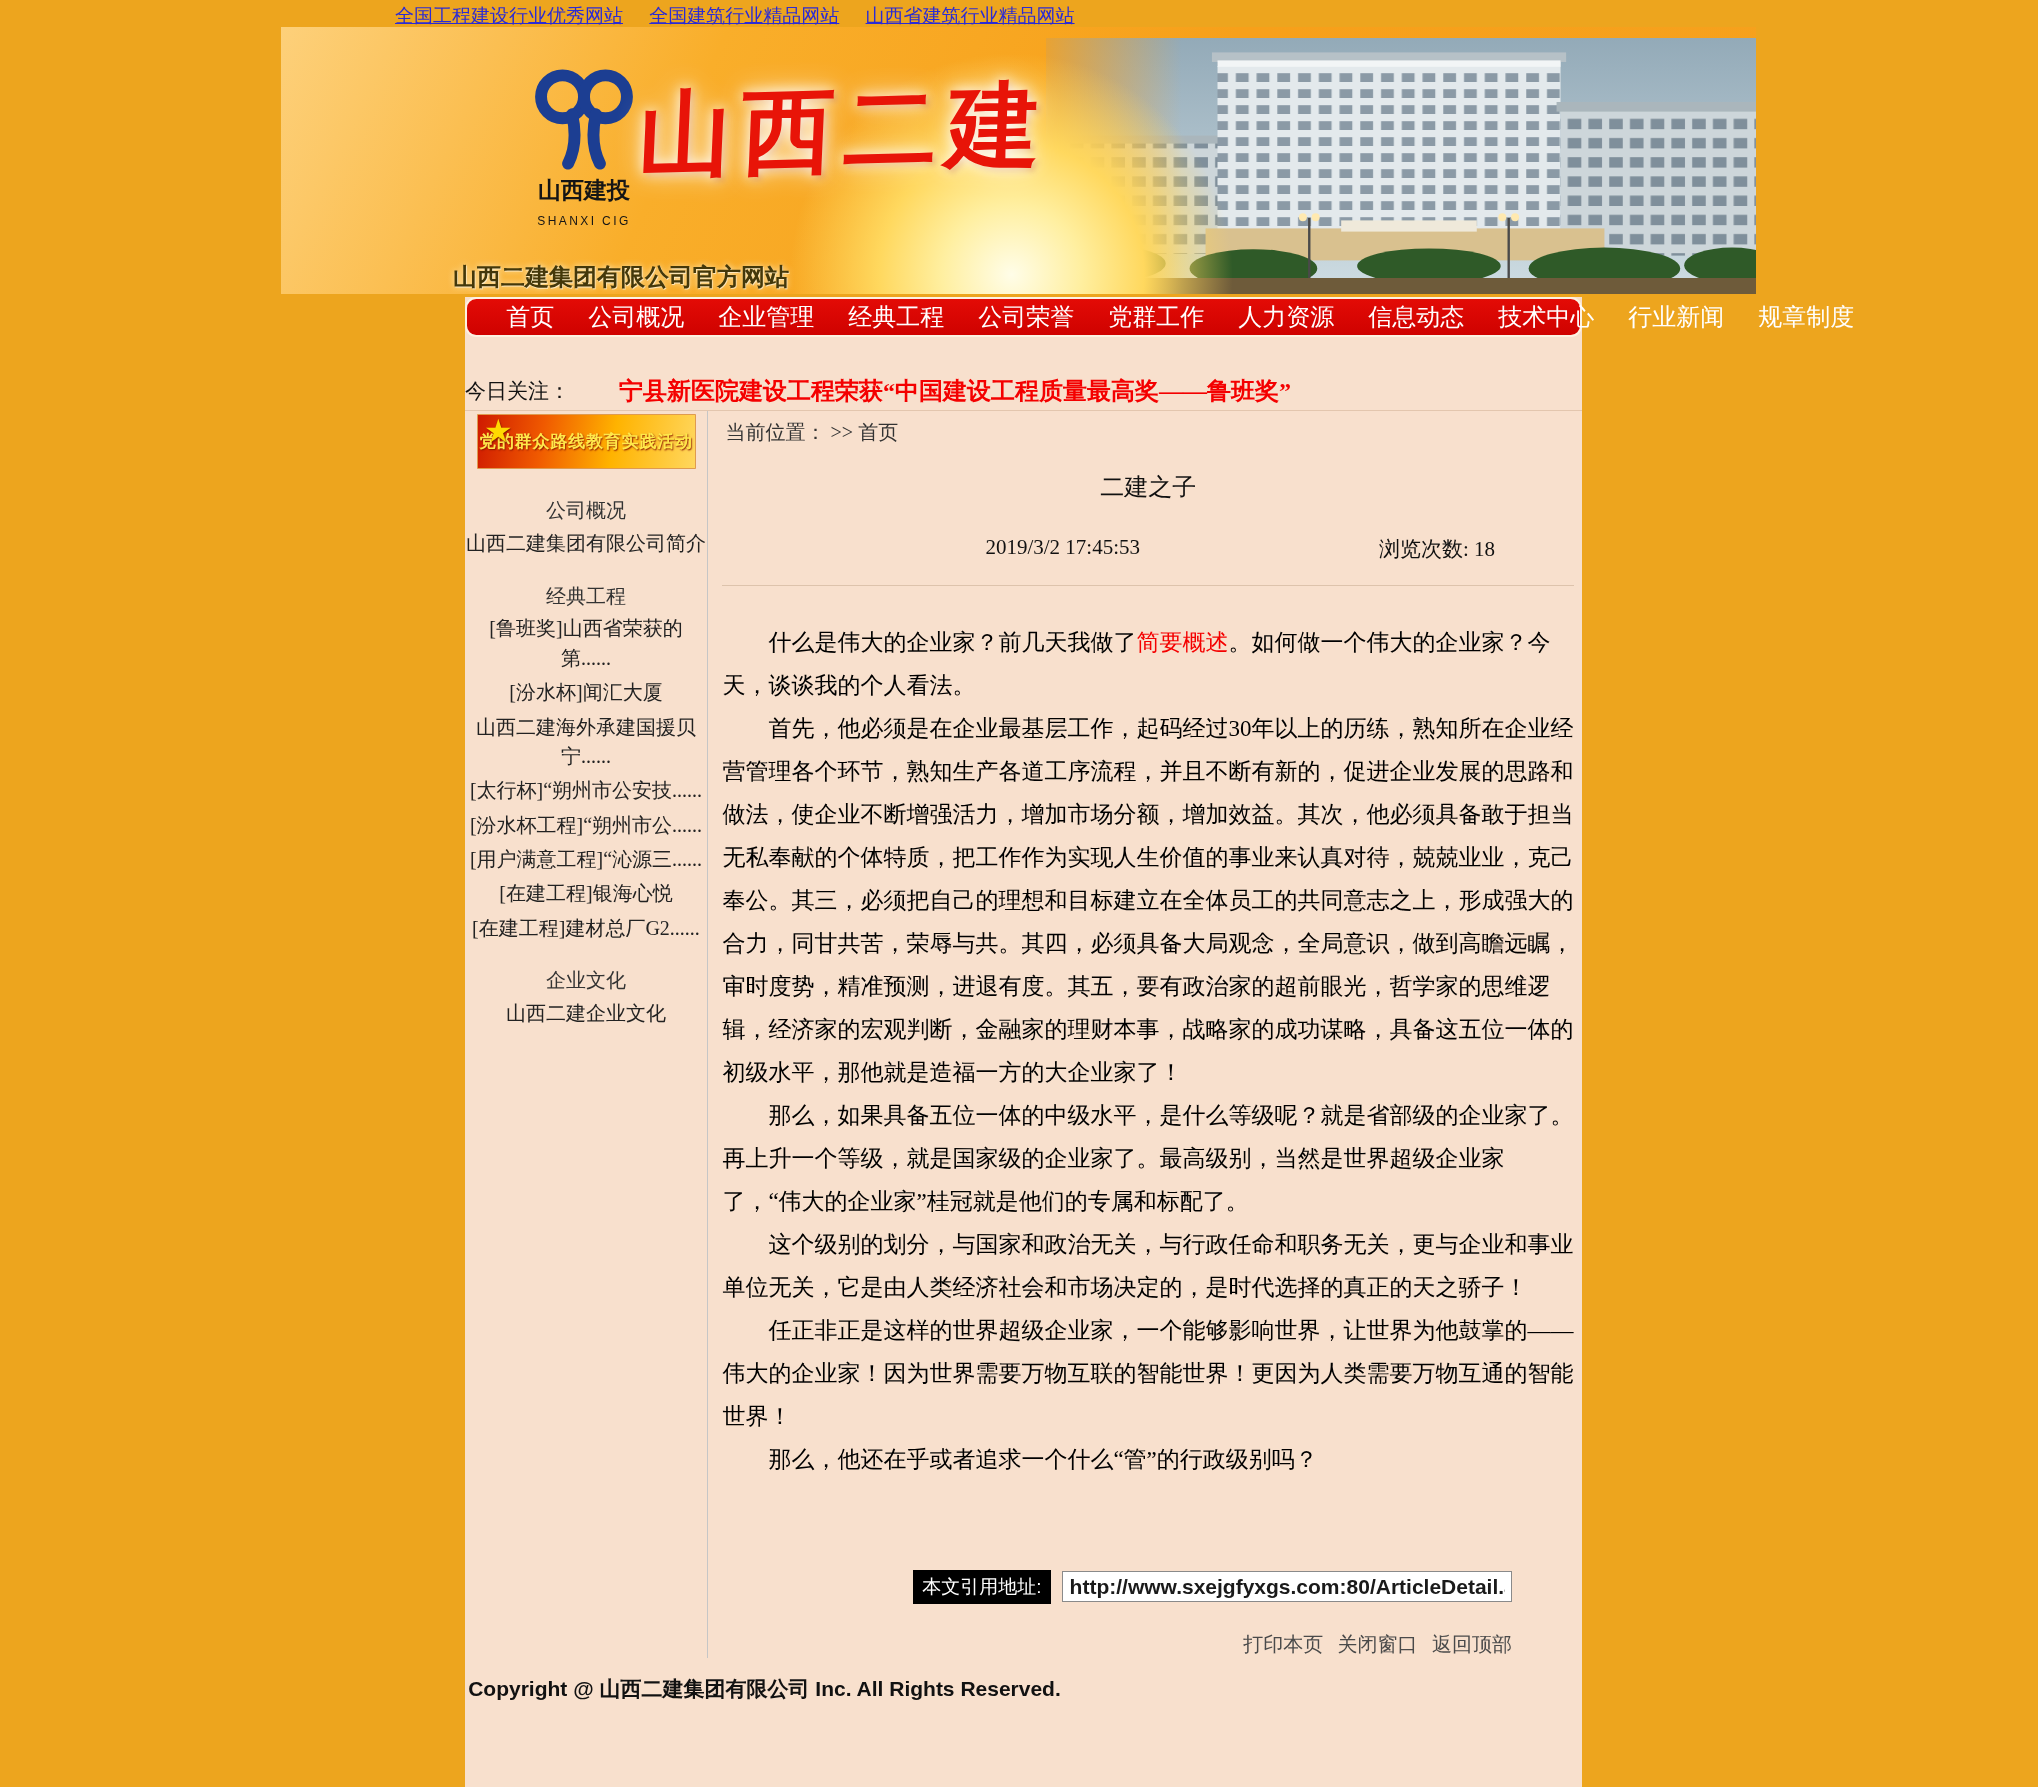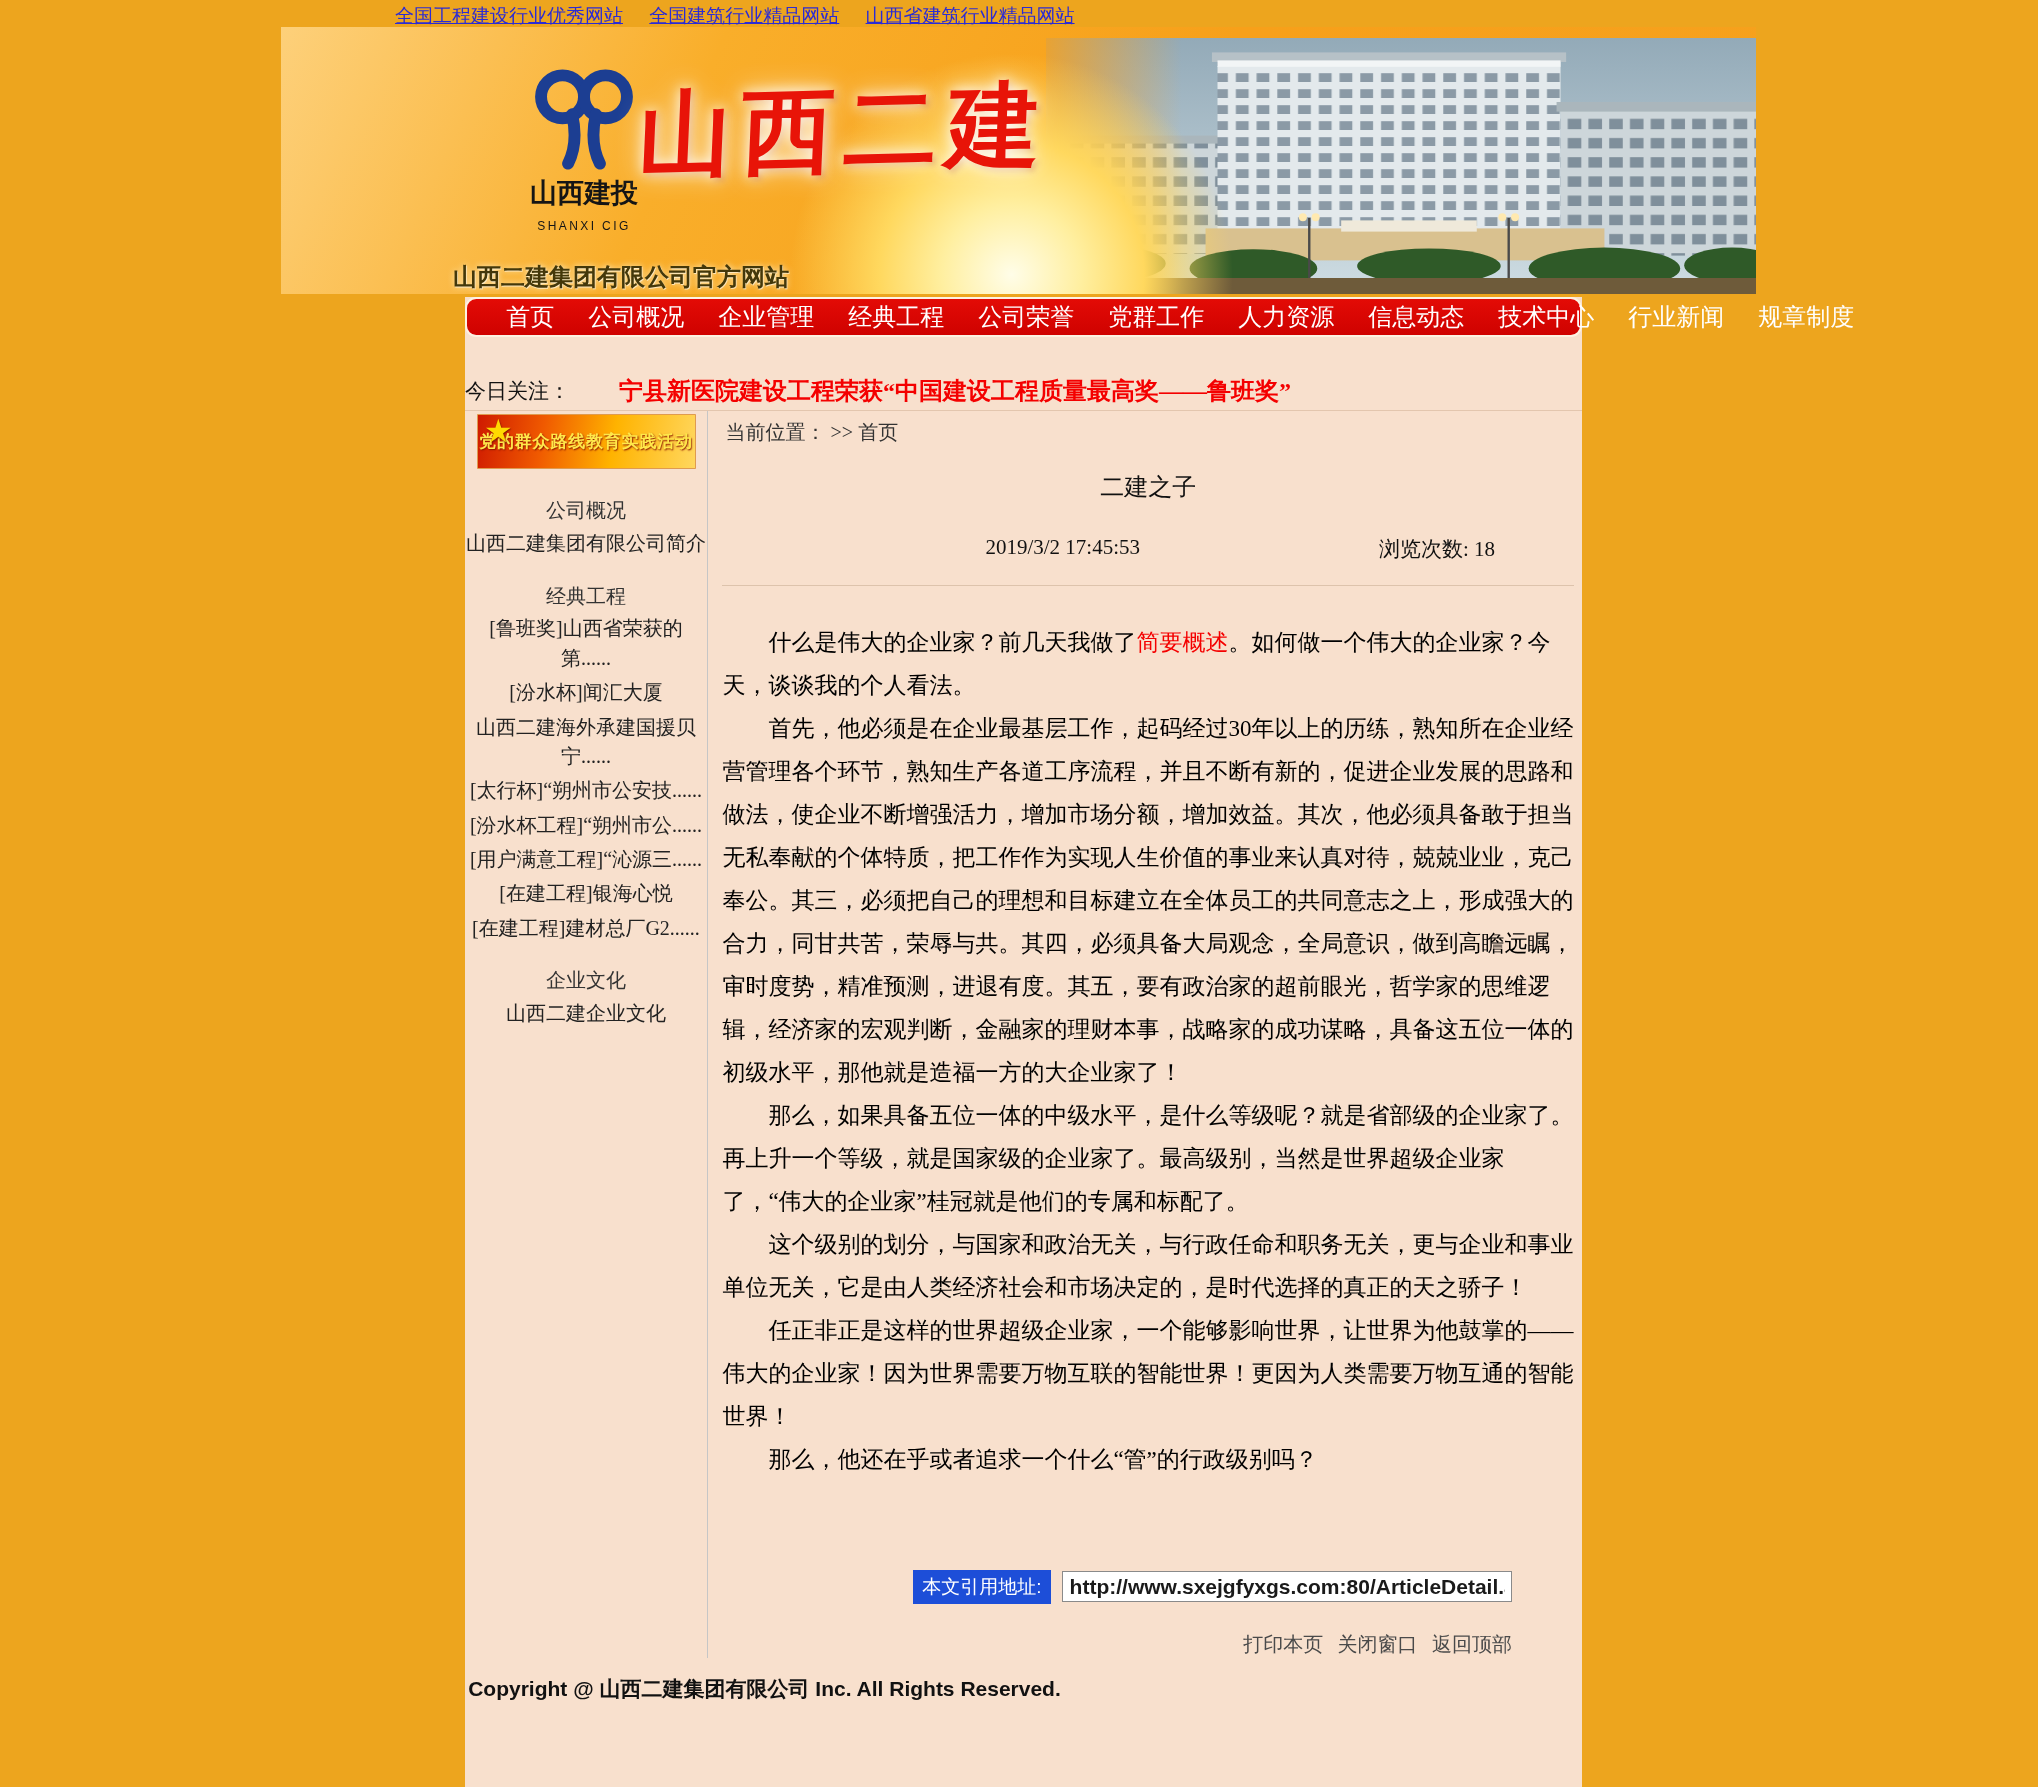--- a/index.html
+++ b/index.html
@@ -17,21 +17,21 @@
   
   .banner{
     position:relative;margin-left:281px;width:1475px;height:267px;overflow:hidden;
     background:linear-gradient(115deg,#fdd07a 0%,#f9ae2a 28%,#f7a01a 60%,#f6a11d 100%);
   }
   .sun{
     position:absolute;left:507px;top:24px;width:447px;height:447px;border-radius:50%;z-index:2;
     background:radial-gradient(circle,#fffde8 0%,#ffefa0 22%,#ffd85e 42%,rgba(250,170,30,0) 70%);
   }
   .logo-block{position:absolute;left:227px;top:38px;width:152px;text-align:center;z-index:3;}
-  .logo-cn{font-size:27px;font-weight:bold;color:#151515;margin-top:1.6px;}
+  .logo-cn{font-size:23px;font-weight:bold;color:#151515;margin-top:1.6px;}
   .logo-en{font-size:12px;color:#151515;letter-spacing:2.4px;margin-top:8px;}
   .brand{
     position:absolute;left:358px;top:41px;z-index:3;
     font-family:"DejaVu Serif","Liberation Serif",serif;
     font-size:93px;font-weight:bold;color:#e81408;letter-spacing:9.6px;
     transform:skewX(-4deg) rotate(-1.5deg);
     text-shadow:0 0 12.8px rgba(255,255,255,.95),0 0 27px rgba(255,255,255,.85),3.2px 3.2px 4.8px rgba(180,60,0,.35);
   }
   .photo{position:absolute;right:0;top:11.2px;width:710px;height:256px;z-index:1;}
   .site-caption{
@@ -92,21 +92,21 @@
   .meta-views{margin-left:239px;}
   .art-body{
     margin-top:22.3px;border-top:0.8px solid #ddc3ac;padding-top:35px;
     font-size:23px;line-height:43px;color:#000;
   }
   .art-body p{margin:0;text-indent:2em;}
   .red-link{color:#f40000;cursor:pointer;}
 
   
   .cite-row{display:flex;align-items:center;justify-content:flex-end;margin-top:89px;margin-right:62px;}
-  .cite-badge{background:#1d4ed8;color:#fff;font-size:19px;padding:4px 9.6px;}
+  .cite-badge{background:#000000;color:#fff;font-size:19px;padding:4px 9.6px;}
   .cite-input{
     width:435px;height:29px;margin-left:11.2px;border:0.8px solid #8a8a8a;background:#fff;
     font-size:21px;font-weight:bold;color:#1a1a1a;padding:0 6.4px;
     font-family:"Liberation Sans","DejaVu Sans",sans-serif;
   }
   .action-row{display:flex;justify-content:flex-end;margin-top:27px;margin-right:62px;font-size:20px;}
   .action-row a{color:#4a4a4a;text-decoration:none;margin-left:14.4px;cursor:pointer;}
 
   
   .footer{padding:17.6px 0 0 3.2px;font-size:21px;color:#111;}

